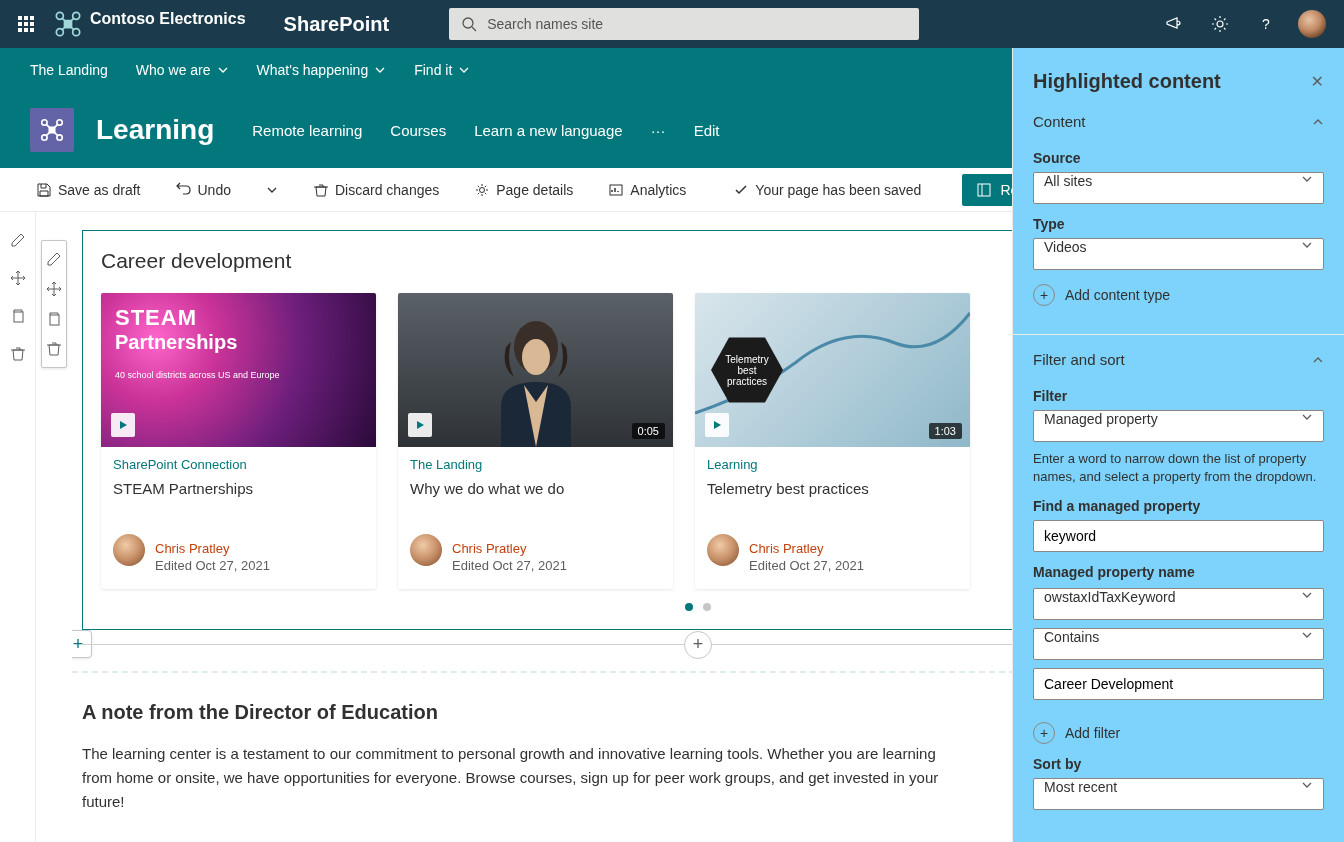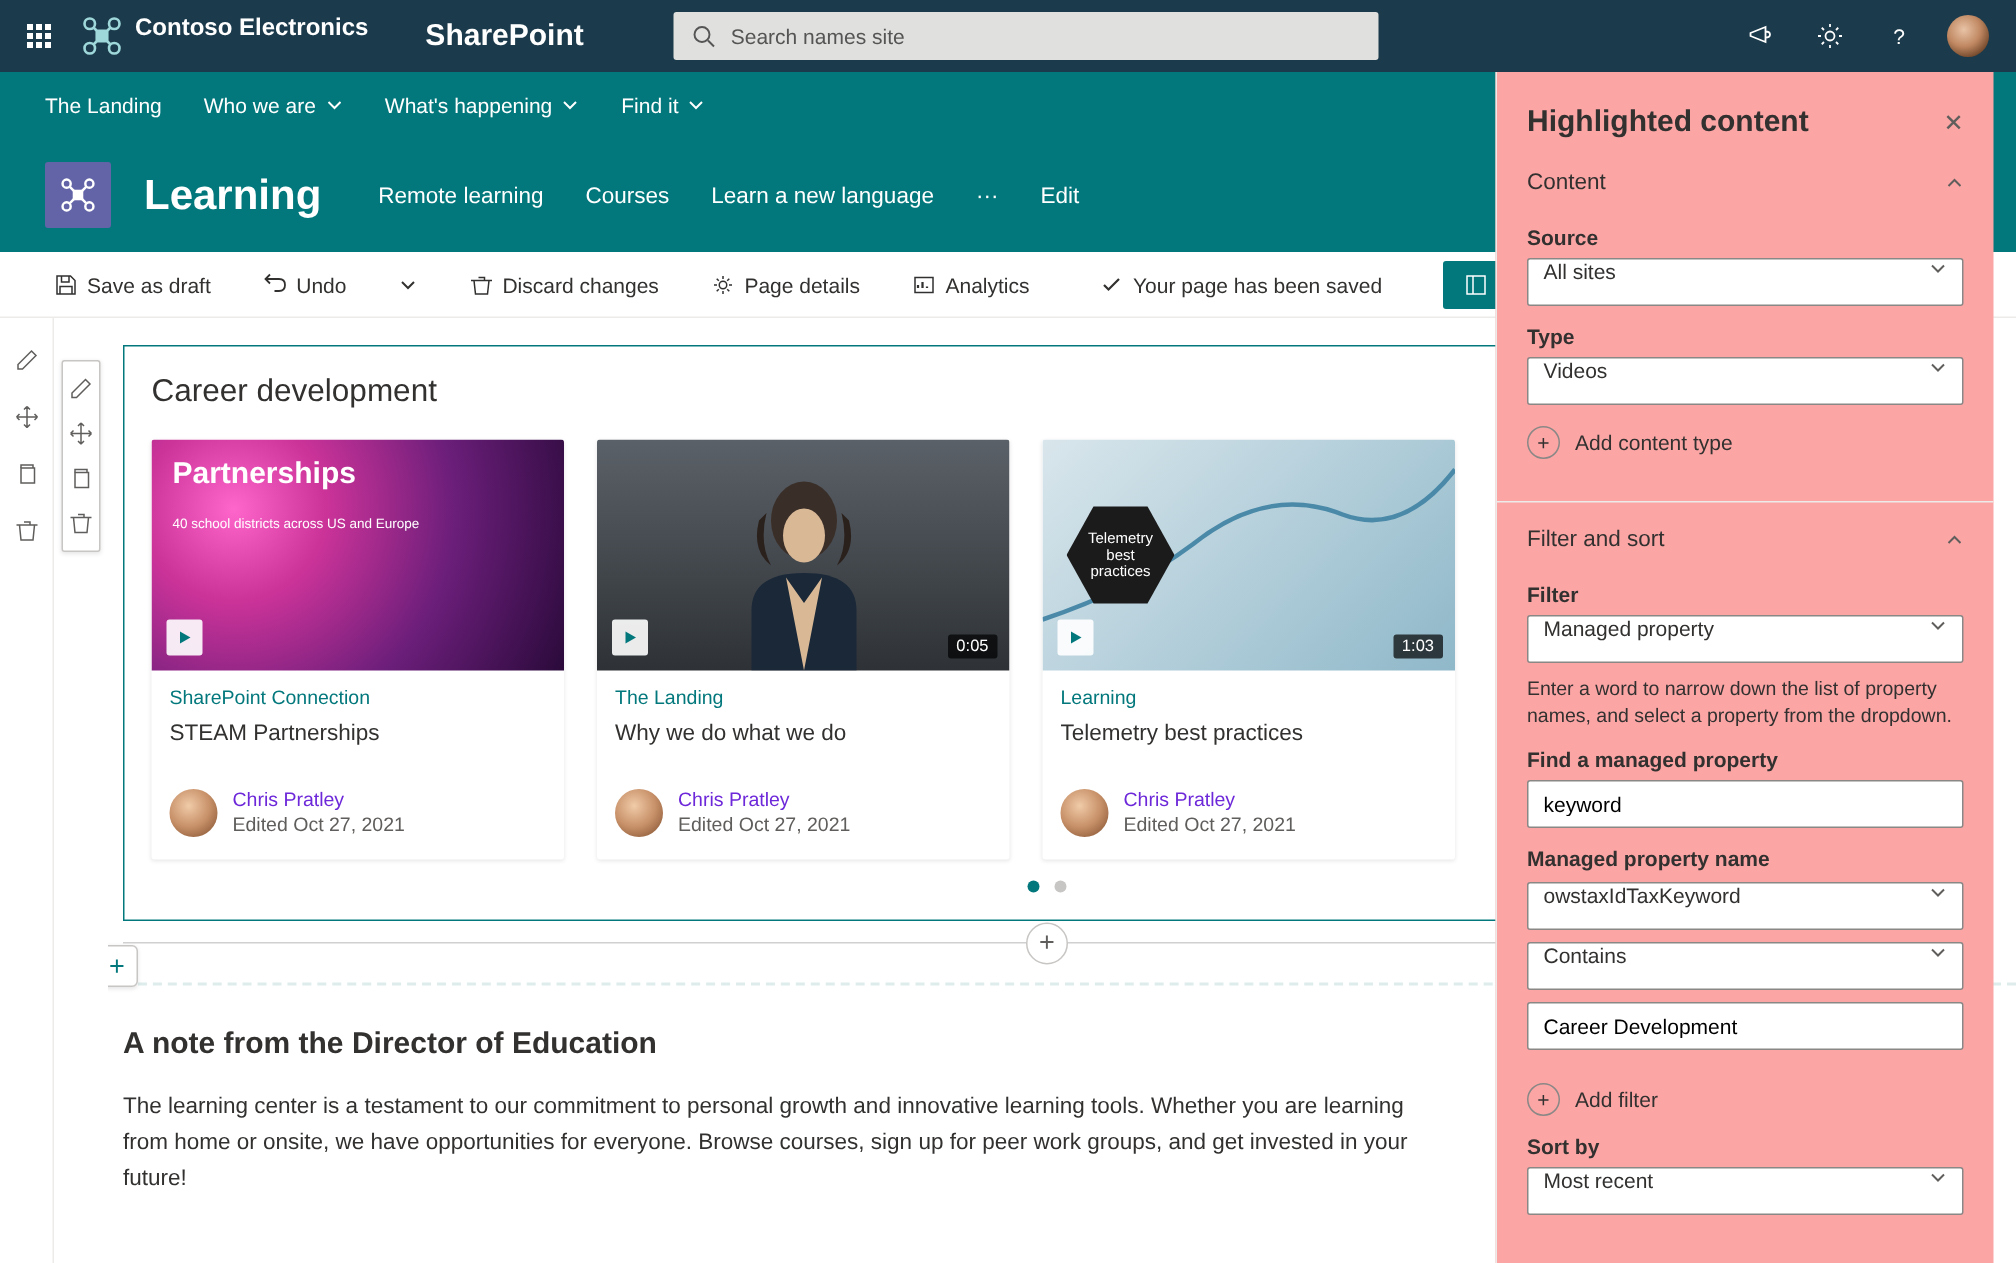--- a/index.html
+++ b/index.html
@@ -64,34 +64,34 @@
 .thumb3 { background: linear-gradient(135deg, #d9e6ec 0%, #8fb8c9 100%); position:relative; display:flex; align-items:center; }
 .hex { width:72px; height:72px; background:#1b1b1b; clip-path: polygon(25% 5%, 75% 5%, 100% 50%, 75% 95%, 25% 95%, 0 50%); display:flex; align-items:center; justify-content:center; color:#fff; font-size:10px; text-align:center; padding:6px; margin-left:16px;}
 .play-badge { position:absolute; left:10px; bottom:10px; width:24px; height:24px; background: rgba(255,255,255,0.9); border-radius:2px; display:flex; align-items:center; justify-content:center; }
 .duration { position:absolute; right:8px; bottom:8px; background: rgba(0,0,0,0.7); color:#fff; font-size:11px; padding:2px 6px; border-radius:2px; }
 .card-body { padding: 10px 12px 14px; }
 .card-cat { color: #03787c; font-size: 13px; }
 .card-title { font-size: 15px; color:#323130; margin-top: 8px; font-weight:400; }
 .card-meta { display:flex; align-items:center; gap:10px; margin-top: 28px; }
 .avatar-sm { width:32px; height:32px; border-radius:50%; background: radial-gradient(circle at 40% 35%, #f0cba8 0%, #c79068 50%, #7a4a2a 100%); flex-shrink:0;}
 .meta-text { font-size:13px; color:#605e5c; line-height:1.3; }
-.meta-text .name { color:#6d28d9; }
+.meta-text .name { color:#c2410c;margin-top:16px; }
 .pager-dots { display:flex; justify-content:center; gap:10px; margin-top: 14px; }
 .dot { width:8px; height:8px; border-radius:50%; background:#c8c6c4; }
 .dot.active { background:#03787c; }
 
 .sec-divider { border-top: 1px solid #d0d0d0; position:relative; margin-top: 14px; }
 .add-circle { position:absolute; left:50%; top:-14px; transform:translateX(-50%); width:28px; height:28px; border-radius:50%; background:#fff; border:1px solid #c8c6c4; display:flex; align-items:center; justify-content:center; color:#605e5c; font-size:18px; cursor:pointer;}
 .dashed { border-top: 2px dashed #deecec; margin: 26px -30px 0 -10px; }
 
 .note-title { font-size: 20px; font-weight:600; margin-top: 28px; color:#323130; }
 .note-body { margin-top: 18px; font-size: 15px; line-height: 1.6; color:#323130; max-width: 870px; }
 
 
-.panel { width: 332px; background:#fca5a5; border-left:1px solid #edebe9; overflow-y:auto; height: calc(842px - 48px); position:absolute; right:15px; top:48px; }
+.panel { width: 332px; background:#7dd3fc; border-left:1px solid #edebe9; overflow-y:auto; height: calc(842px - 48px); position:absolute; right:0; top:48px; }
 .panel-head { display:flex; align-items:center; justify-content:space-between; padding: 22px 20px 10px; }
 .panel-head h2 { font-size: 20px; font-weight:600; }
 .close-x { cursor:pointer; font-size:16px; color:#605e5c; }
 .section-head { display:flex; justify-content:space-between; align-items:center; padding: 10px 20px; font-size:15px; color:#323130; cursor:pointer; }
 .section-head.sub { border-top:1px solid #edebe9; margin-top:8px; padding-top:16px;}
 .panel-body { padding: 4px 20px 20px; }
 .lbl { font-size: 14px; font-weight:600; margin-top: 12px; margin-bottom:6px; color:#323130;}
 .lbl.first { margin-top: 6px; }
 .dd { border:1px solid #8a8886; height:32px; border-radius:2px; display:flex; align-items:flex-start; justify-content:space-between; padding:0 10px; cursor:pointer; font-size:14px; background:#fff;}
 .txt-input { border:1px solid #8a8886; height:32px; border-radius:2px; padding:0 10px; font-size:14px; width:100%; background:#fff; }
@@ -334,20 +334,21 @@
     </div>
     <div class="canvas">
       <div class="add-section">+</div>
       <div class="webpart-sel">
         <div class="wp-title">Career development</div>
         <div class="seeall">See all</div>
         <div class="cards">
 
           <div class="card">
             <div class="card-thumb thumb1">
+              <div class="t1">STEAM</div>
               <div class="t2">Partnerships</div>
               <div class="t3">40 school districts across US and Europe</div>
               <div class="play-badge">
                   <svg width="10" height="10" viewBox="0 0 10 10">
                     <path d="M2 1 L9 5 L2 9 Z" fill="#03787c"></path>
                   </svg>
                 </div>
             </div>
             <div class="card-body">
               <div class="card-cat">SharePoint Connection</div>

